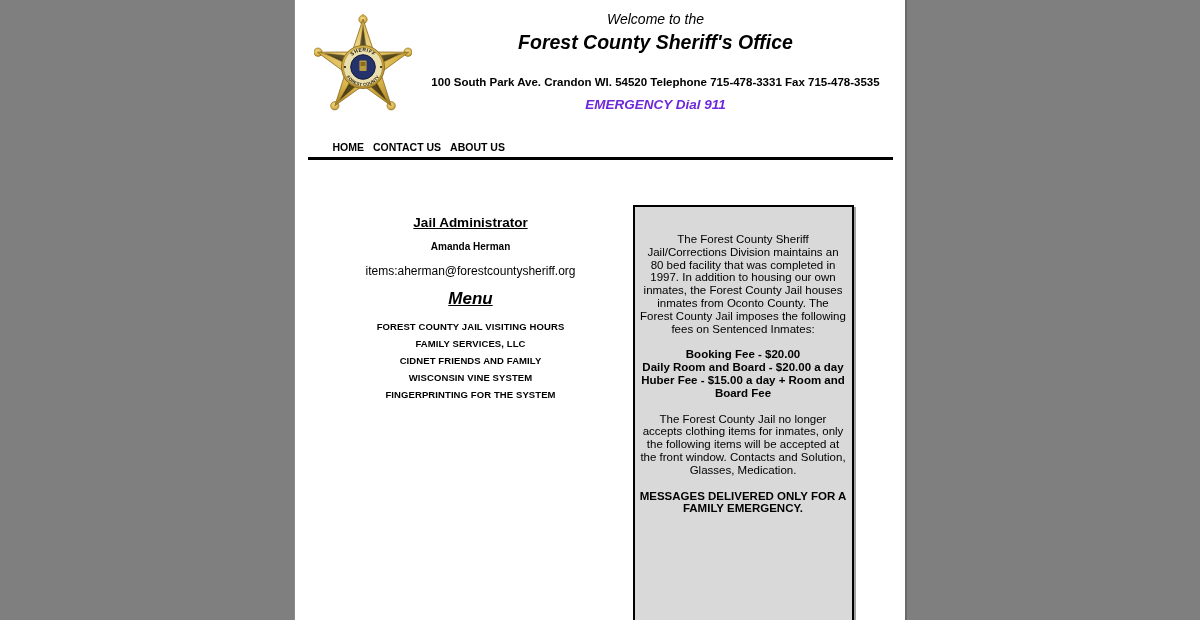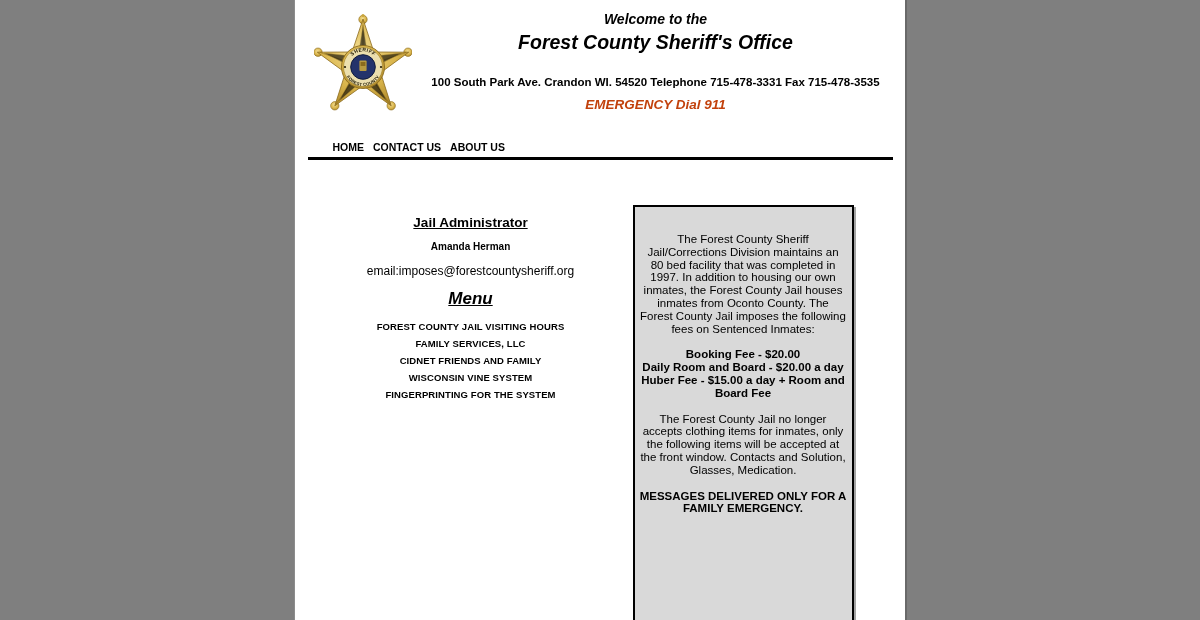--- a/index.html
+++ b/index.html
@@ -16,24 +16,24 @@
     background: #ffffff;
     border-left: 1px solid #8c8c8c;
     border-right: 2px solid #696969;
     overflow: hidden;
     position: relative;
   }
   
   .header { display: flex; align-items: flex-start; }
   .logo-wrap { margin: 13px 0 0 19px; width: 98px; height: 104px; flex: none; }
   .header-text { flex: 1; text-align: center; padding: 11px 5px 0 0; }
-  .welcome   { font-size: 14px;   font-weight: bold; font-style: italic; }
+  .welcome   { font-size: 14px;   font-weight: normal; font-style: italic; }
   .site-title{ font-size: 19.5px; font-weight: bold; font-style: italic; margin-top: 4px; }
   .address   { font-size: 11.5px; font-weight: bold; margin-top: 22px; }
-  .emergency { font-size: 13.5px; font-weight: bold; font-style: italic; color: #c2410c; margin-top: 9px; }
+  .emergency { font-size: 13.5px; font-weight: bold; font-style: italic; color: #6d28d9; margin-top: 9px; }
   
   .nav { display: flex; gap: 9px; margin: 24px 0 0 38px; }
   .nav-item { font-size: 10.5px; font-weight: bold; cursor: pointer; }
   .rule { height: 3px; background: #000; margin: 4px 12px 0 13px; }
   
   .main { display: flex; margin-top: 45px; gap: 16px; }
   .left-col { width: 322px; flex: none; padding: 10px 0 0 30px; text-align: center; }
   .admin-heading { font-size: 13.5px; font-weight: bold; text-decoration: underline; }
   .admin-name    { font-size: 10px;   font-weight: bold; margin-top: 11px; }
   .admin-email   { font-size: 12px;   margin-top: 12px; }
@@ -133,21 +133,21 @@
       <div class="nav-item">CONTACT US</div>
       <div class="nav-item">ABOUT US</div>
     </div>
   <div class="rule"></div>
 
   <div class="main">
 
     <div class="left-col">
       <div class="admin-heading">Jail Administrator</div>
       <div class="admin-name">Amanda Herman</div>
-      <div class="admin-email">email:imposes@forestcountysheriff.org</div>
+      <div class="admin-email">items:aherman@forestcountysheriff.org</div>
       <div class="menu-heading">Menu</div>
       <div class="menu-list">
           <div class="menu-item">FOREST COUNTY JAIL VISITING HOURS</div>
           <div class="menu-item">FAMILY SERVICES, LLC</div>
           <div class="menu-item">CIDNET FRIENDS AND FAMILY</div>
           <div class="menu-item">WISCONSIN VINE SYSTEM</div>
           <div class="menu-item">FINGERPRINTING FOR THE SYSTEM</div>
         </div>
     </div>
 

